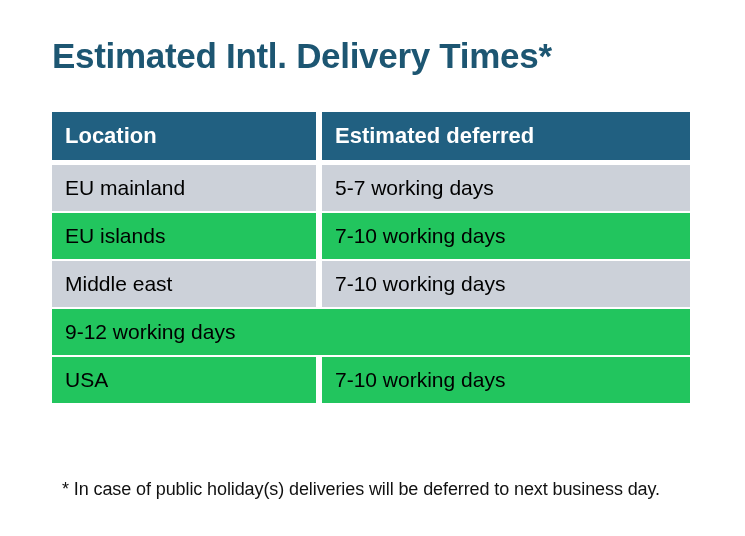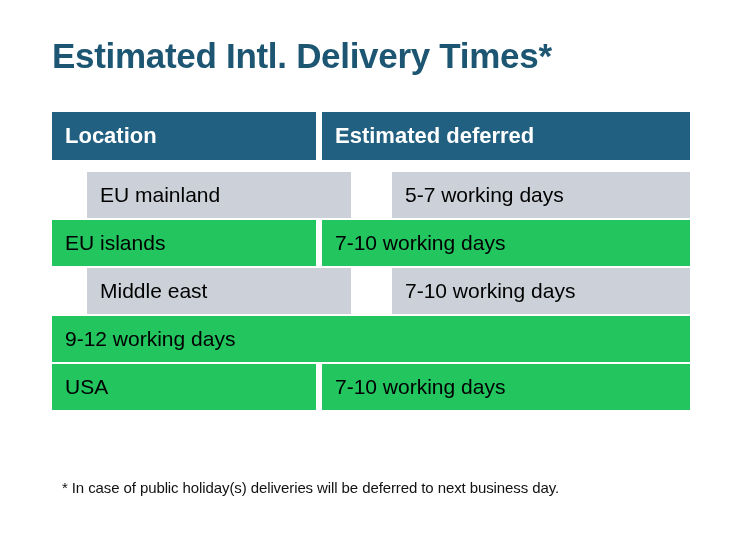--- a/index.html
+++ b/index.html
@@ -38,21 +38,21 @@
     top: 112px;
     width: 638px;
   }
   .table-row {
     display: flex;
     width: 100%;
     column-gap: 6px;
     margin-bottom: 2px;
   }
   .table-row.header-row {
-    margin-bottom: 12px;
+    margin-bottom: 5px;
   }
   .cell {
     box-sizing: border-box;
     display: flex;
     align-items: center;
     padding-left: 13px;
     padding-right: 8px;
     height: 46px;
     font-size: 21px;
     color: #000000;
@@ -69,30 +69,29 @@
   }
   .header-row .cell {
     background: #216081;
     color: #ffffff;
     font-weight: bold;
     font-size: 22px;
     height: 48px;
   }
   .band-dark {
     background: #ccd1d9;
-    margin-left: 35px;
   }
   .band-light {
     background: #22c55e;
   }
   .footnote {
     position: absolute;
     left: 62px;
     top: 479px;
-    font-size: 15px;
+    font-size: 18px;
     color: #111111;
     white-space: nowrap;
     letter-spacing: -0.1px;
   }
 </style>
 </head>
 <body>
 
 <div class="page">
 

